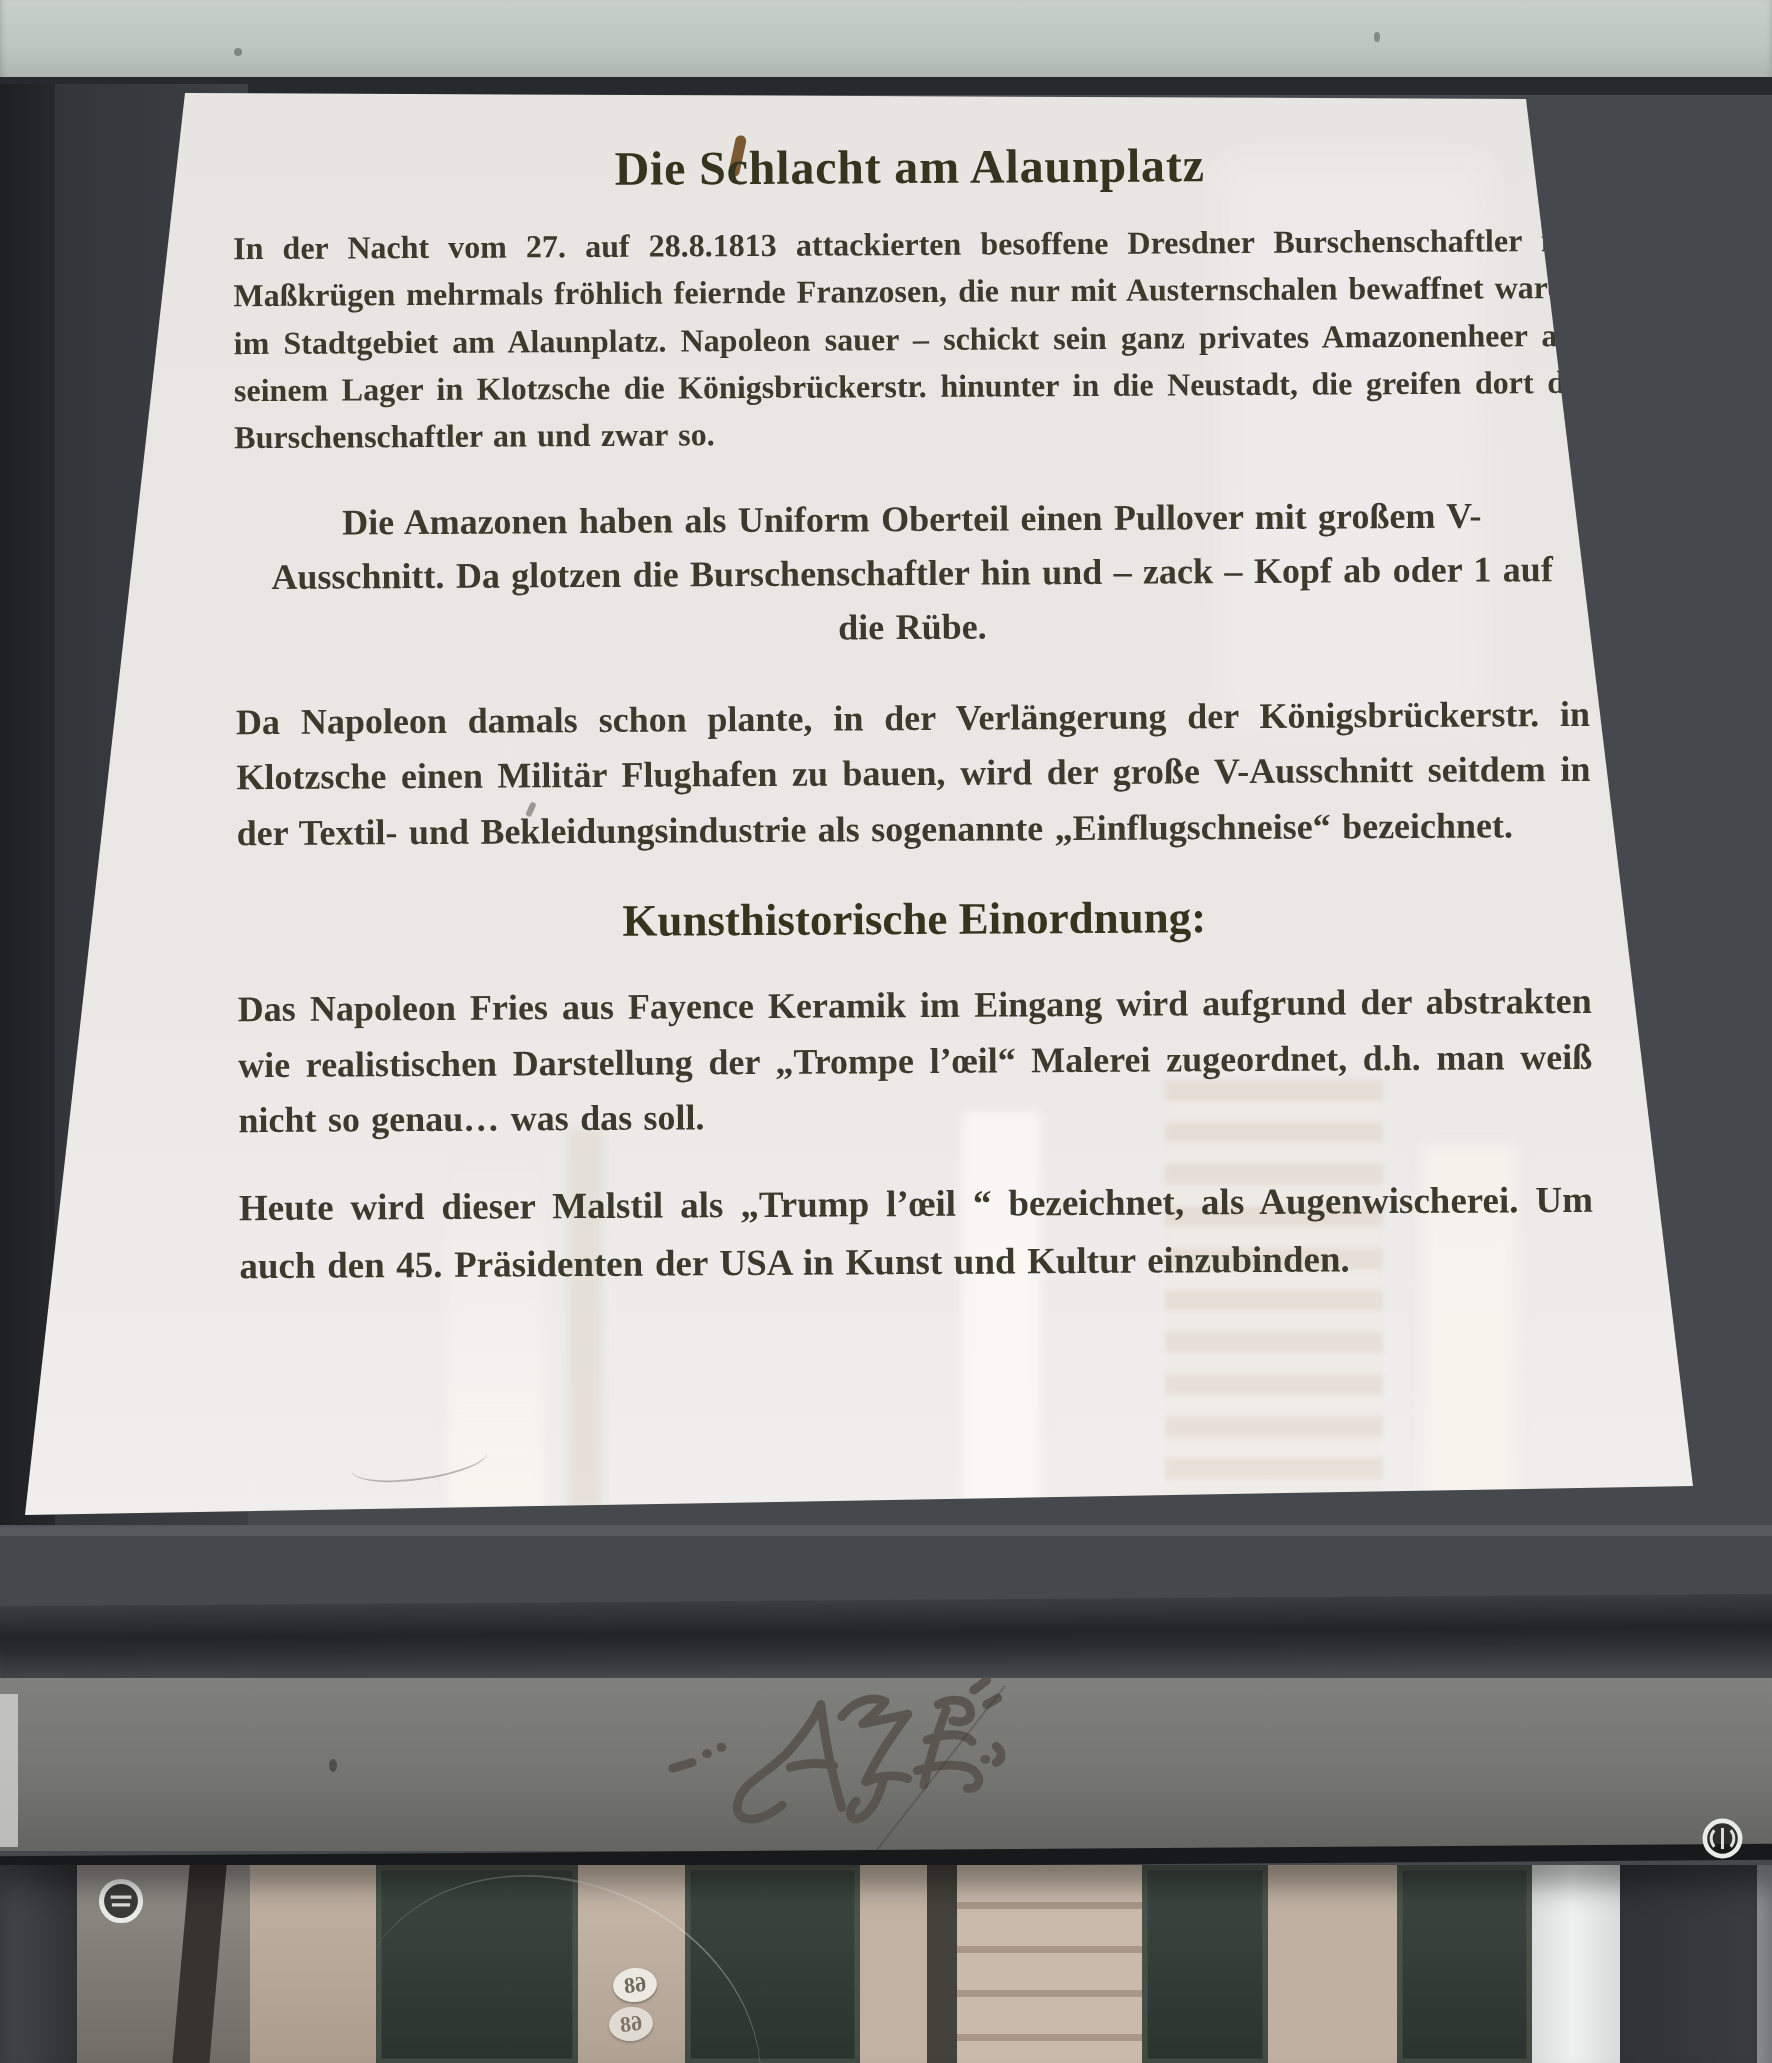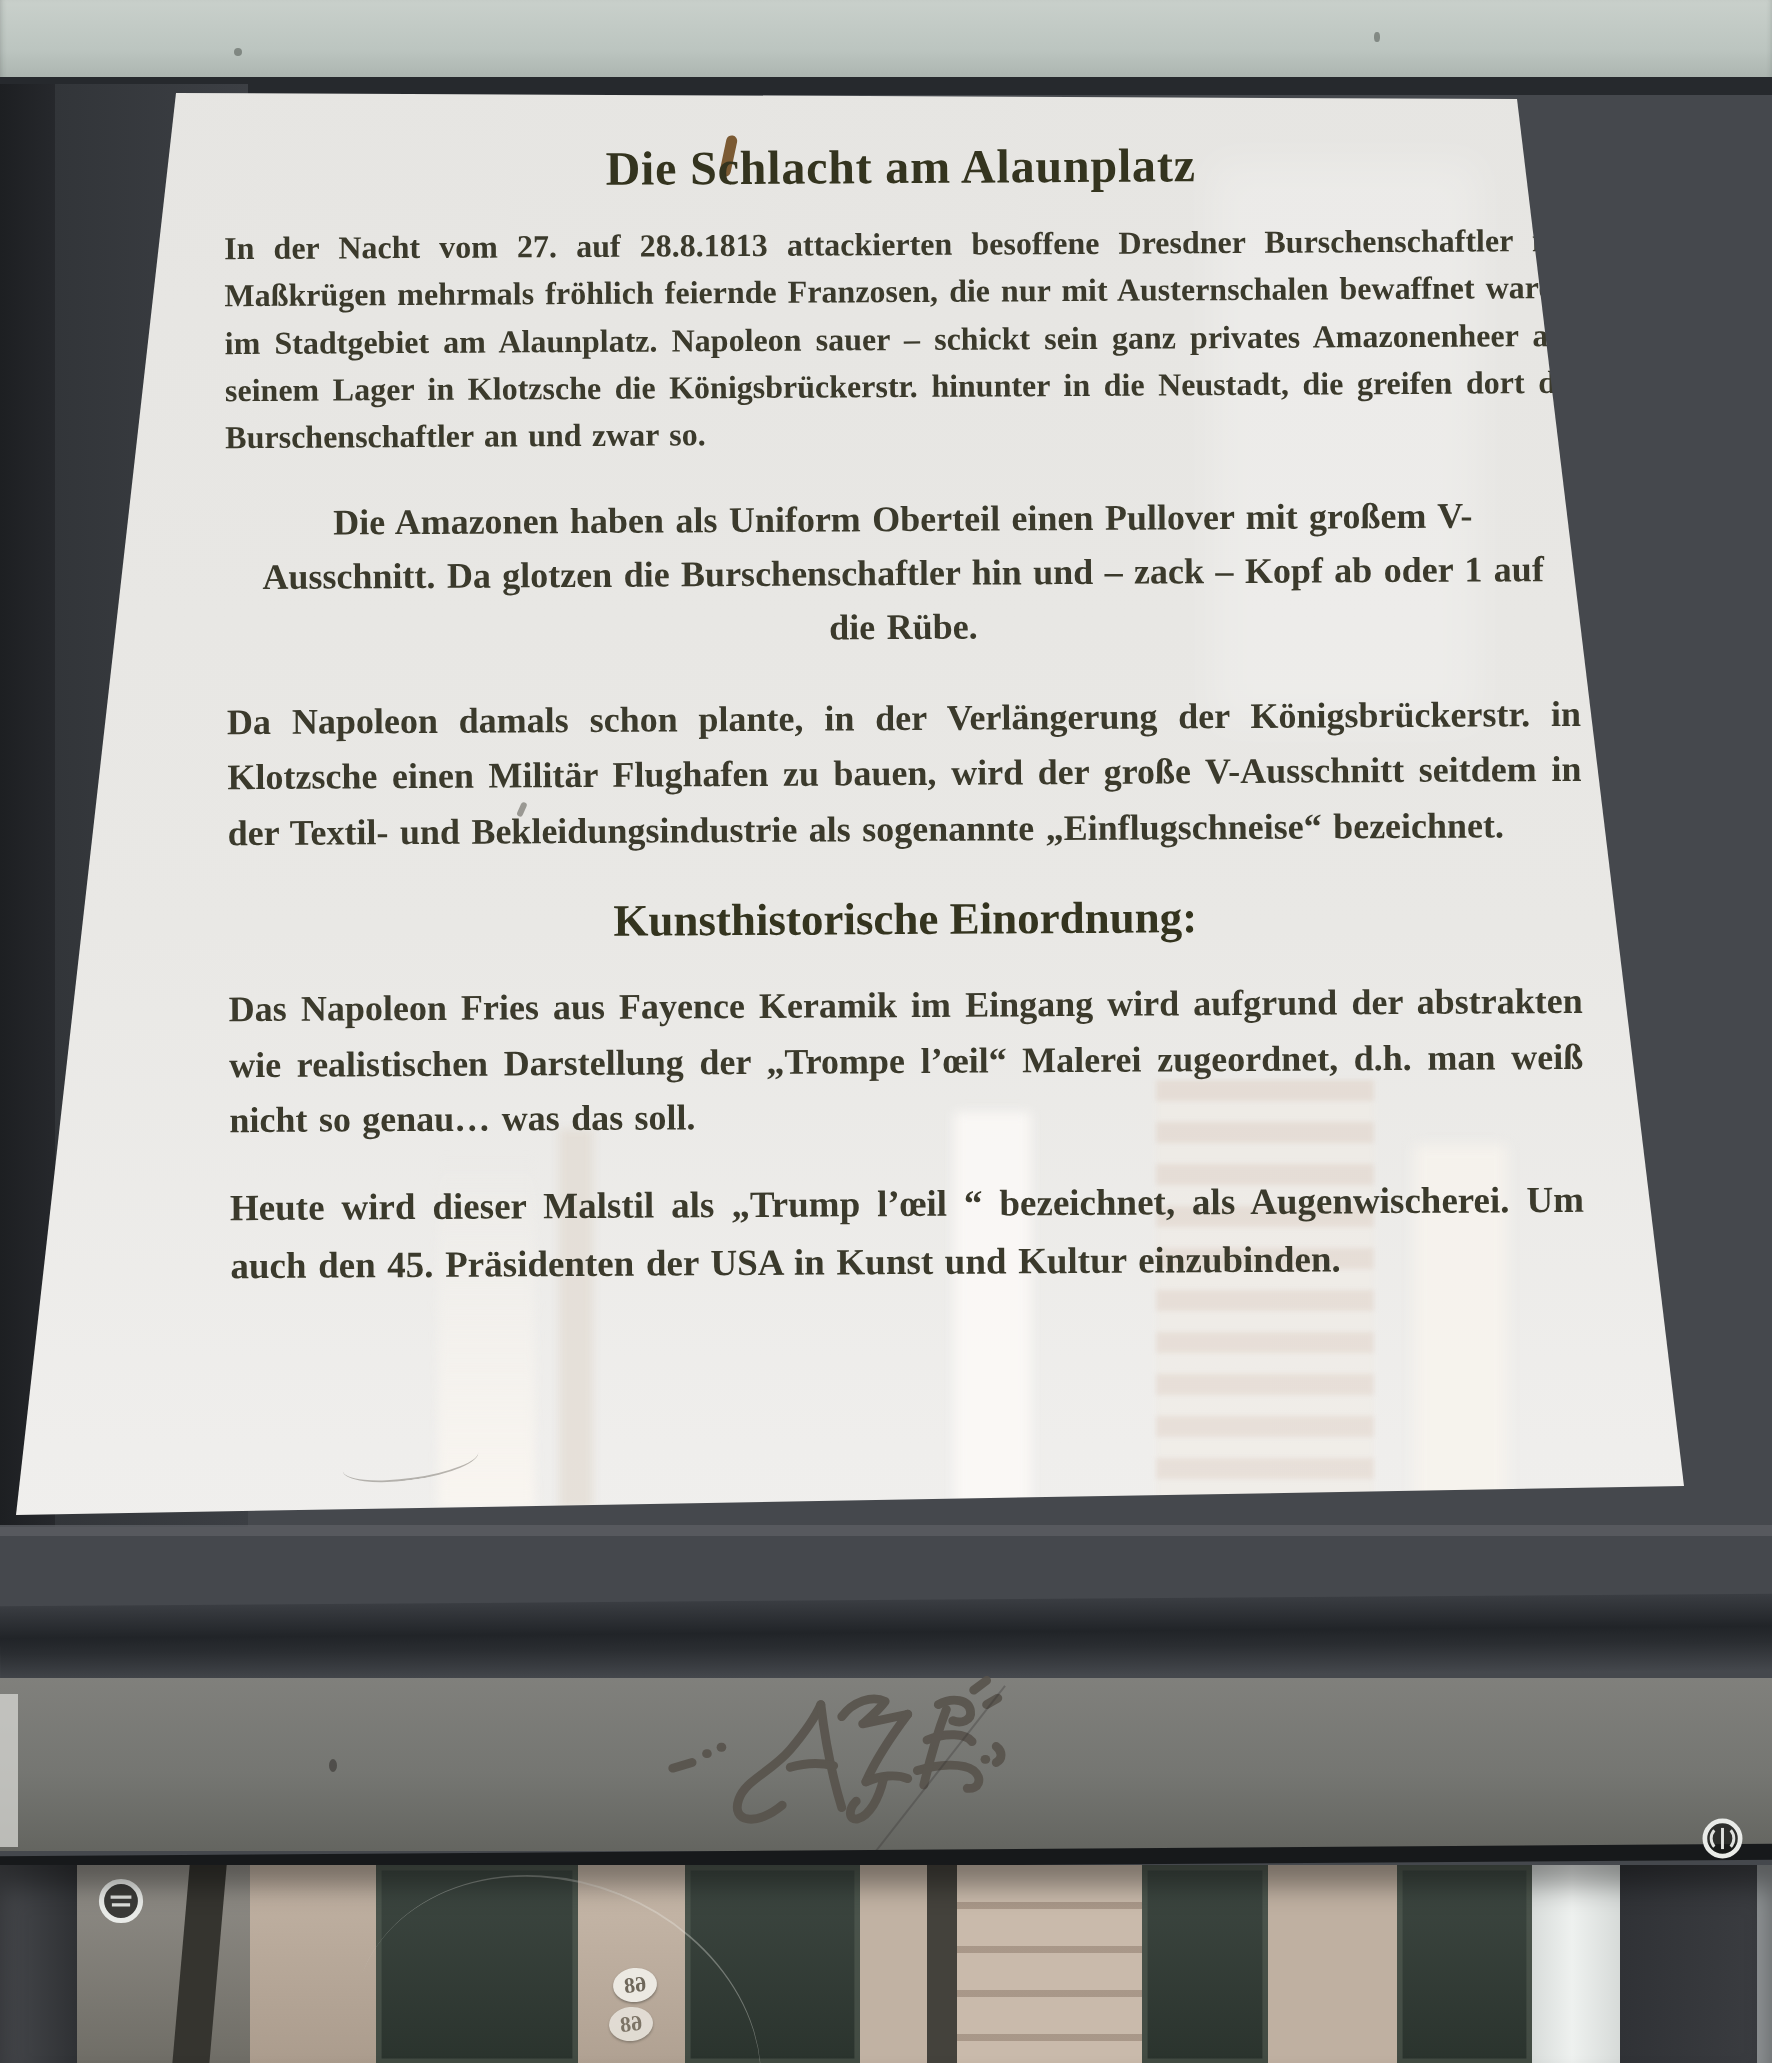--- a/index.html
+++ b/index.html
@@ -17,21 +17,21 @@
   
   .frame-base{
     position:absolute;left:0;top:84px;width:1773px;height:1980px;
     background:linear-gradient(90deg,#33363b 0%,#3f424 7 18%,#44474c 40%,#4b4e54 78%,#44474b 100%);
   }
   .frame-left-outer{position:absolute;left:0;top:84px;width:55px;height:1443px;background:linear-gradient(90deg,#1d1f22,#26282c);}
   .frame-left-inner{position:absolute;left:55px;top:84px;width:193px;height:1443px;background:linear-gradient(90deg,#323539,#3c3f44);}
   .frame-top-edge{position:absolute;left:0;top:77px;width:1773px;height:18px;background:#26292d;}
   
   .sign-quad{
-    position:absolute;left:3px;top:0;width:1739px;height:2064px;
+    position:absolute;left:12px;top:0;width:1739px;height:2064px;
     clip-path:polygon(173px 93px,1514px 99px,1681px 1486px,13px 1515px);
     background:
       linear-gradient(180deg,#e6e5e2 0%,#e9e8e5 45%,#efeeec 70%,#f3f2f0 100%);
     filter:drop-shadow(0 8px 11.3px rgba(0,0,0,.35));
   }
   .refl{position:absolute;pointer-events:none;}
   .r1{left:435px;top:1153px;width:97px;height:355px;background:linear-gradient(180deg,rgba(255,255,255,0),rgba(250,246,240,.85));filter:blur(4.8px);}
   .r2{left:556px;top:1129px;width:34px;height:379px;background:rgba(223,213,203,.55);filter:blur(4px);}
   .r3{left:951px;top:1112px;width:77px;height:399px;background:rgba(252,250,247,.8);filter:blur(5.6px);}
   .r4{left:1153px;top:1080px;width:218px;height:431px;background:repeating-linear-gradient(180deg,rgba(216,190,172,.35) 0 21px,rgba(240,235,228,.55) 21px 42px);filter:blur(2.4px);opacity:.85;}

